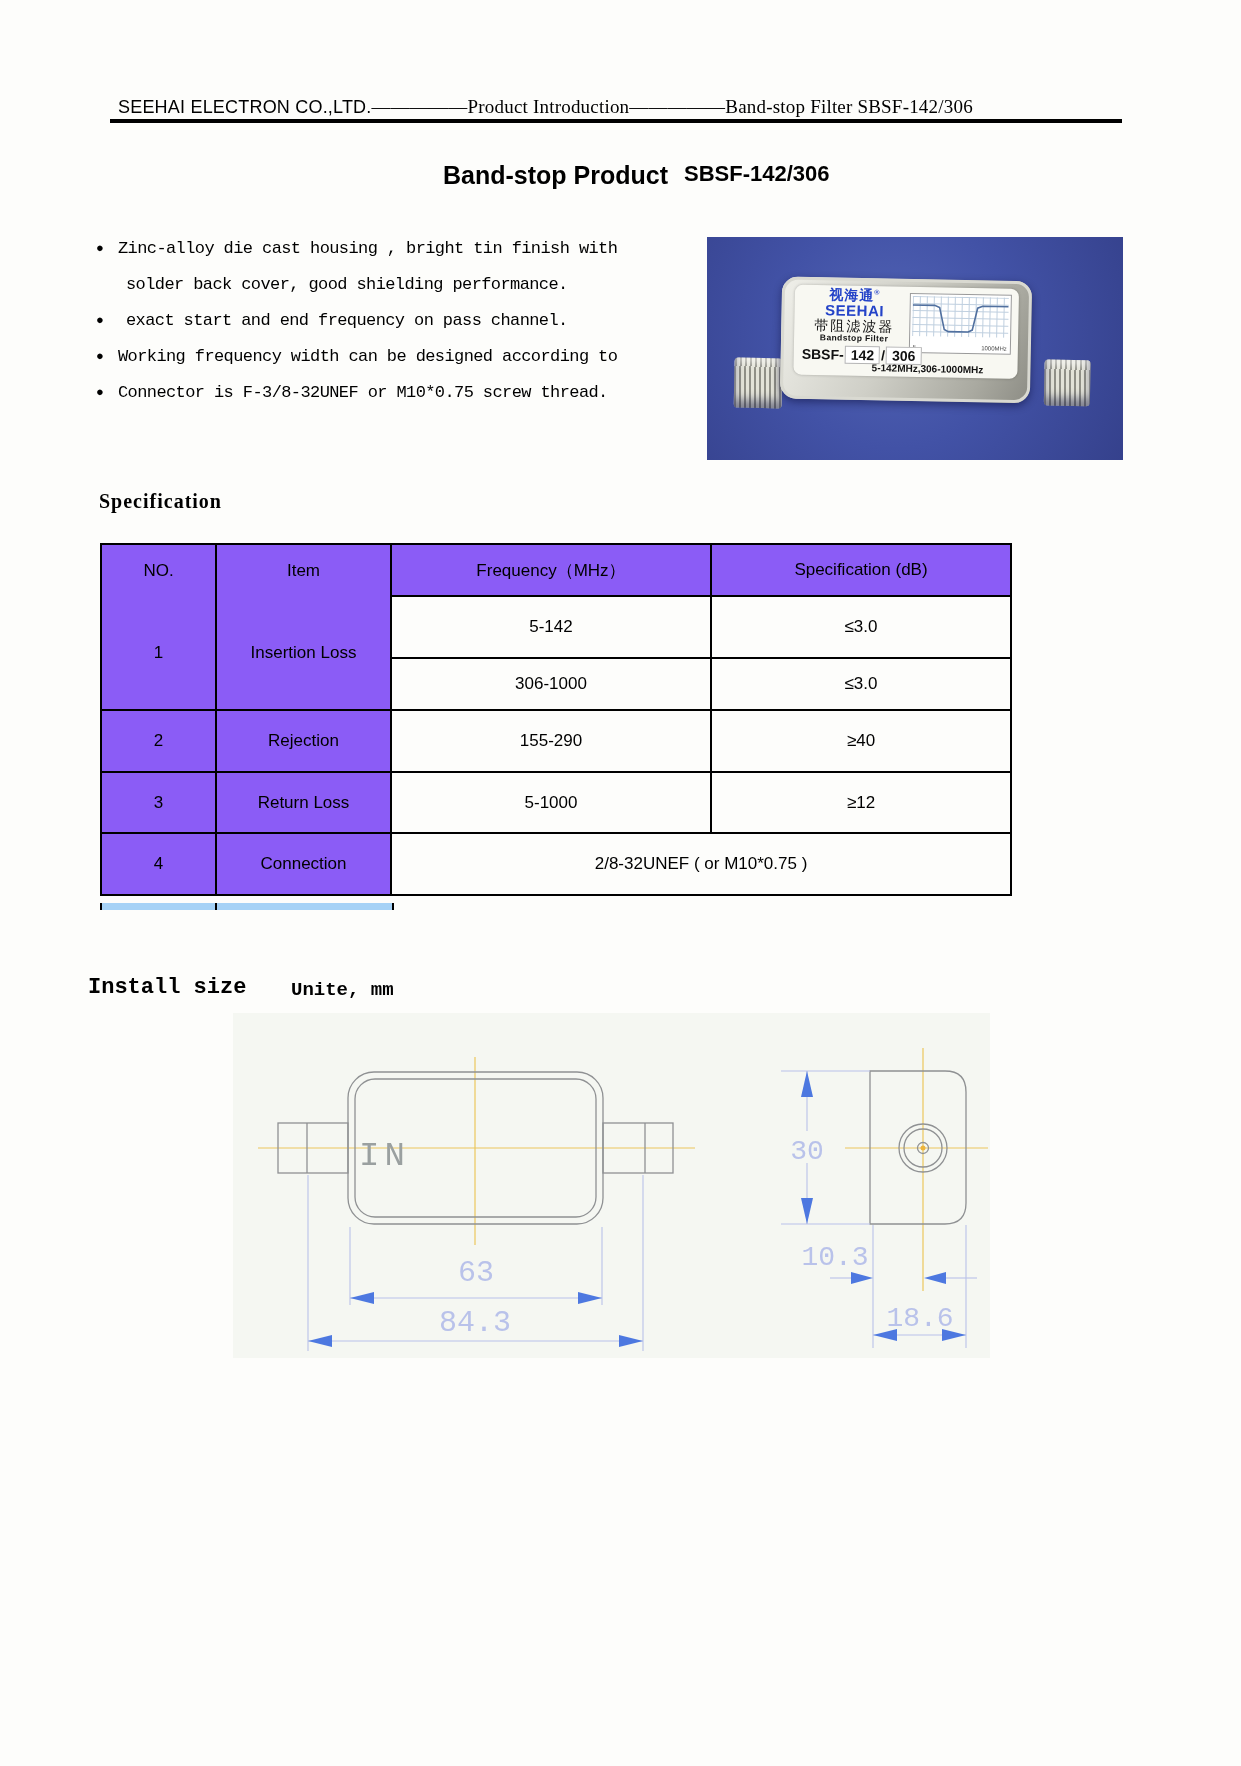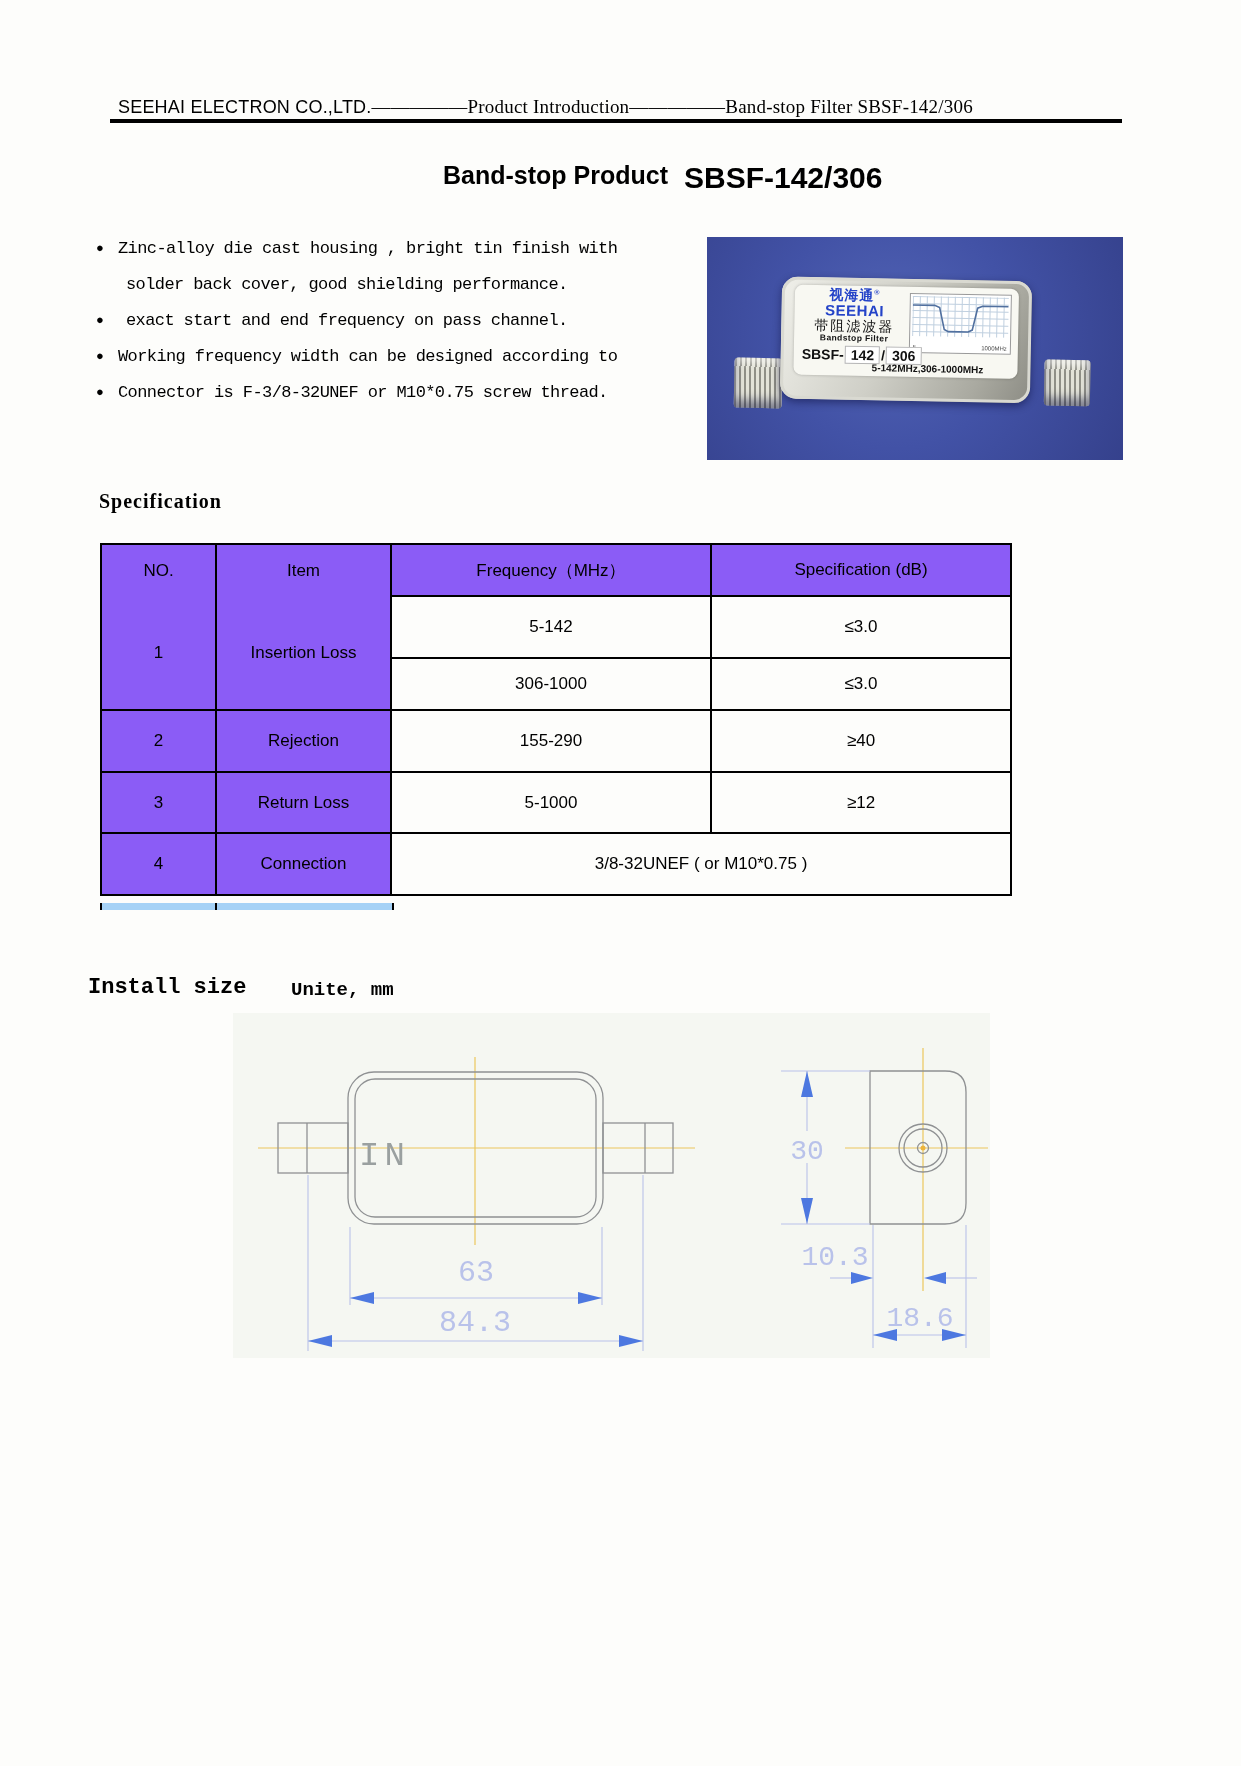--- a/index.html
+++ b/index.html
@@ -10,21 +10,21 @@
   
   .hdr{position:absolute;top:88px;left:118px;width:1015px;white-space:nowrap;
        font-size:18px;letter-spacing:.2px;margin-top:8px;}
   .hdr .co{font-family:"Liberation Sans",sans-serif;}
   .hdr .ser{font-family:"Liberation Serif",serif;font-size:19px;}
   .hdr-rule{position:absolute;top:119px;left:110px;width:1012px;height:4px;background:#000;}
 
   
   .title{position:absolute;top:161px;left:0;width:1241px;white-space:nowrap;}
   .title .t1{position:absolute;left:443px;font-weight:bold;font-size:25px;}
-  .title .t2{position:absolute;left:684px;font-weight:bold;font-size:30px;}
+  .title .t2{position:absolute;left:684px;font-weight:bold;font-size:22px;}
 
   
   .features{position:absolute;top:231px;left:96px;width:540px;list-style:none;margin:0;padding:0;}
   .features li{position:relative;padding-left:22px;font-family:"Liberation Mono",monospace;
                font-size:17px;line-height:36px;letter-spacing:-.6px;white-space:nowrap;}
   .features li::before{content:"\25CF";position:absolute;left:0;top:0;font-size:13px;}
   .features li span{display:block;}
   .features li .l2{padding-left:8px;}
 
   
@@ -179,21 +179,21 @@
     </tr>
     <tr style="height:61px">
       <td class="blue">3</td>
       <td class="blue">Return Loss</td>
       <td>5-1000</td>
       <td>≥12</td>
     </tr>
     <tr style="height:62px">
       <td class="blue">4</td>
       <td class="blue">Connection</td>
-      <td colspan="2">3/8-32UNEF ( or M10*0.75 )</td>
+      <td colspan="2">2/8-32UNEF ( or M10*0.75 )</td>
     </tr>
   </tbody>
     </table>
   <div class="sliver">
       <i></i>
     </div>
 
   <div class="install-heading">Install size</div>
   <div class="unit-label">Unite, mm</div>
 

